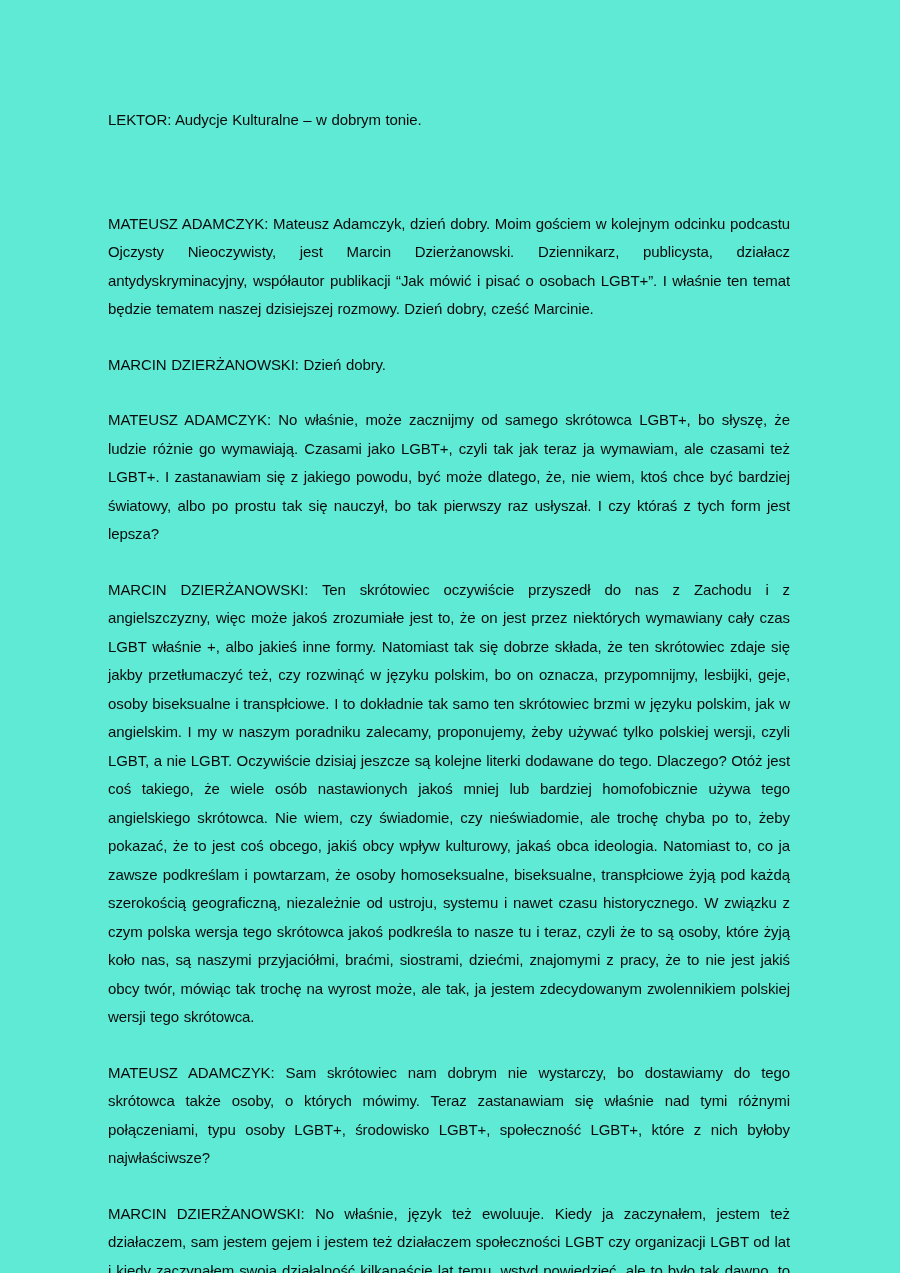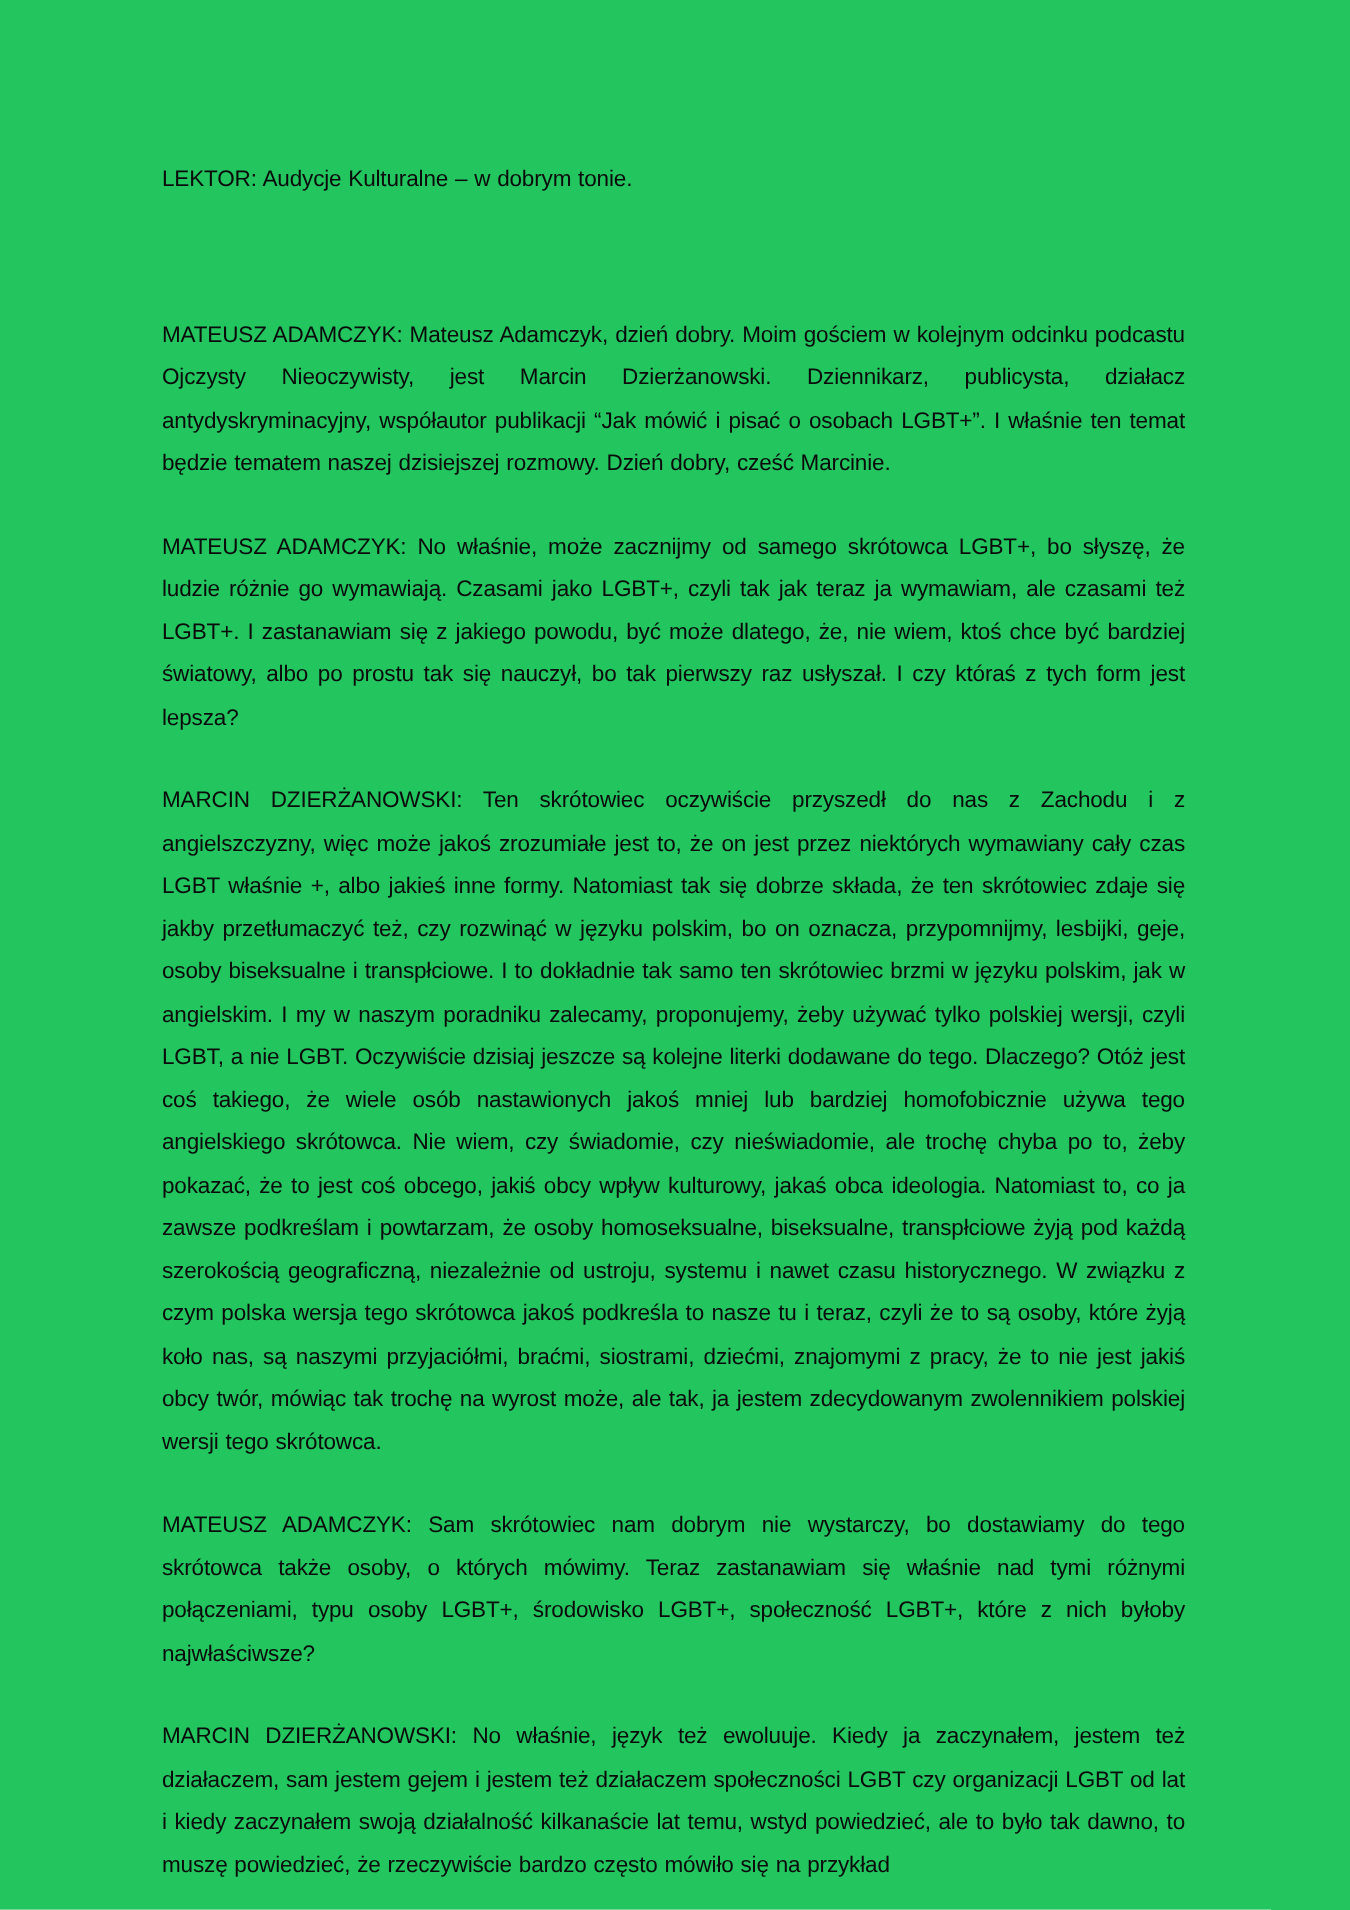--- a/index.html
+++ b/index.html
@@ -12,21 +12,21 @@
     height: 1273px;
     font-family: "Liberation Sans", "DejaVu Sans", sans-serif;
     color: #0b0b0b;
     overflow: hidden;
   }
   .page {
     box-sizing: border-box;
     width: 900px;
     height: 1273px;
     padding: 106px 110px 40px 108px;
-    background: #22c55e;
+    background: #5eead4;
   }
   p.para {
     margin: 0 0 27px 0;
     font-size: 15px;
     line-height: 28.5px;
     text-align: justify;
     letter-spacing: -0.1px;
     word-spacing: 0.5px;
   }
   p.para.gap-after {
@@ -44,20 +44,21 @@
 </style>
 </head>
 <body>
 
 <div class="page">
 
   <p class="para gap-after"><span class="speaker">LEKTOR:</span> <span class="speech">Audycje Kulturalne – w dobrym tonie.</span></p>
 
   <p class="para host"><span class="speaker">MATEUSZ ADAMCZYK:</span> <span class="speech">Mateusz Adamczyk, dzień dobry. Moim gościem w kolejnym odcinku podcastu Ojczysty Nieoczywisty, jest Marcin Dzierżanowski. Dziennikarz, publicysta, działacz antydyskryminacyjny, współautor publikacji “Jak mówić i pisać o osobach LGBT+”. I właśnie ten temat będzie tematem naszej dzisiejszej rozmowy. Dzień dobry, cześć Marcinie.</span></p>
 
+  <p class="para"><span class="speaker">MARCIN DZIERŻANOWSKI:</span> <span class="speech">Dzień dobry.</span></p>
 
   <p class="para host"><span class="speaker">MATEUSZ ADAMCZYK:</span> <span class="speech">No właśnie, może zacznijmy od samego skrótowca LGBT+, bo słyszę, że ludzie różnie go wymawiają. Czasami jako LGBT+, czyli tak jak teraz ja wymawiam, ale czasami też LGBT+. I zastanawiam się z jakiego powodu, być może dlatego, że, nie wiem, ktoś chce być bardziej światowy, albo po prostu tak się nauczył, bo tak pierwszy raz usłyszał. I czy któraś z tych form jest lepsza?</span></p>
 
   <p class="para"><span class="speaker">MARCIN DZIERŻANOWSKI:</span> <span class="speech">Ten skrótowiec oczywiście przyszedł do nas z Zachodu i z angielszczyzny, więc może jakoś zrozumiałe jest to, że on jest przez niektórych wymawiany cały czas LGBT właśnie +, albo jakieś inne formy. Natomiast tak się dobrze składa, że ten skrótowiec zdaje się jakby przetłumaczyć też, czy rozwinąć w języku polskim, bo on oznacza, przypomnijmy, lesbijki, geje, osoby biseksualne i transpłciowe. I to dokładnie tak samo ten skrótowiec brzmi w języku polskim, jak w angielskim. I my w naszym poradniku zalecamy, proponujemy, żeby używać tylko polskiej wersji, czyli LGBT, a nie LGBT. Oczywiście dzisiaj jeszcze są kolejne literki dodawane do tego. Dlaczego? Otóż jest coś takiego, że wiele osób nastawionych jakoś mniej lub bardziej homofobicznie używa tego angielskiego skrótowca. Nie wiem, czy świadomie, czy nieświadomie, ale trochę chyba po to, żeby pokazać, że to jest coś obcego, jakiś obcy wpływ kulturowy, jakaś obca ideologia. Natomiast to, co ja zawsze podkreślam i powtarzam, że osoby homoseksualne, biseksualne, transpłciowe żyją pod każdą szerokością geograficzną, niezależnie od ustroju, systemu i nawet czasu historycznego. W związku z czym polska wersja tego skrótowca jakoś podkreśla to nasze tu i teraz, czyli że to są osoby, które żyją koło nas, są naszymi przyjaciółmi, braćmi, siostrami, dziećmi, znajomymi z pracy, że to nie jest jakiś obcy twór, mówiąc tak trochę na wyrost może, ale tak, ja jestem zdecydowanym zwolennikiem polskiej wersji tego skrótowca.</span></p>
 
   <p class="para host"><span class="speaker">MATEUSZ ADAMCZYK:</span> <span class="speech">Sam skrótowiec nam dobrym nie wystarczy, bo dostawiamy do tego skrótowca także osoby, o których mówimy. Teraz zastanawiam się właśnie nad tymi różnymi połączeniami, typu osoby LGBT+, środowisko LGBT+, społeczność LGBT+, które z nich byłoby najwłaściwsze?</span></p>
 
   <p class="para"><span class="speaker">MARCIN DZIERŻANOWSKI:</span> <span class="speech">No właśnie, język też ewoluuje. Kiedy ja zaczynałem, jestem też działaczem, sam jestem gejem i jestem też działaczem społeczności LGBT czy organizacji LGBT od lat i kiedy zaczynałem swoją działalność kilkanaście lat temu, wstyd powiedzieć, ale to było tak dawno, to muszę powiedzieć, że rzeczywiście bardzo często mówiło się na przykład</span></p>
 
 </div>

